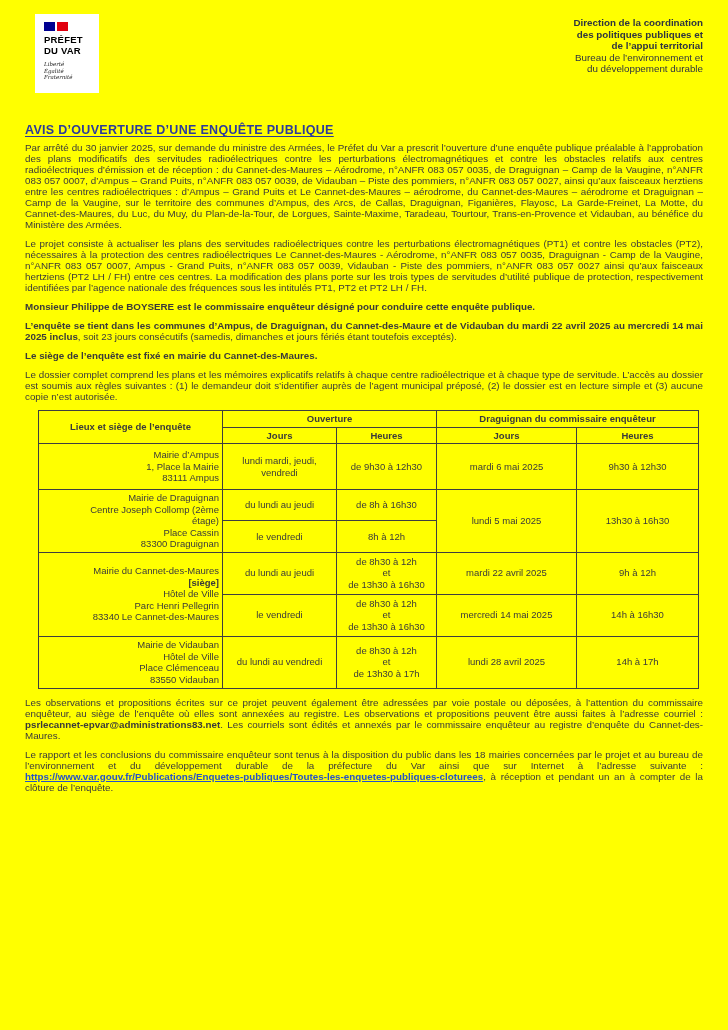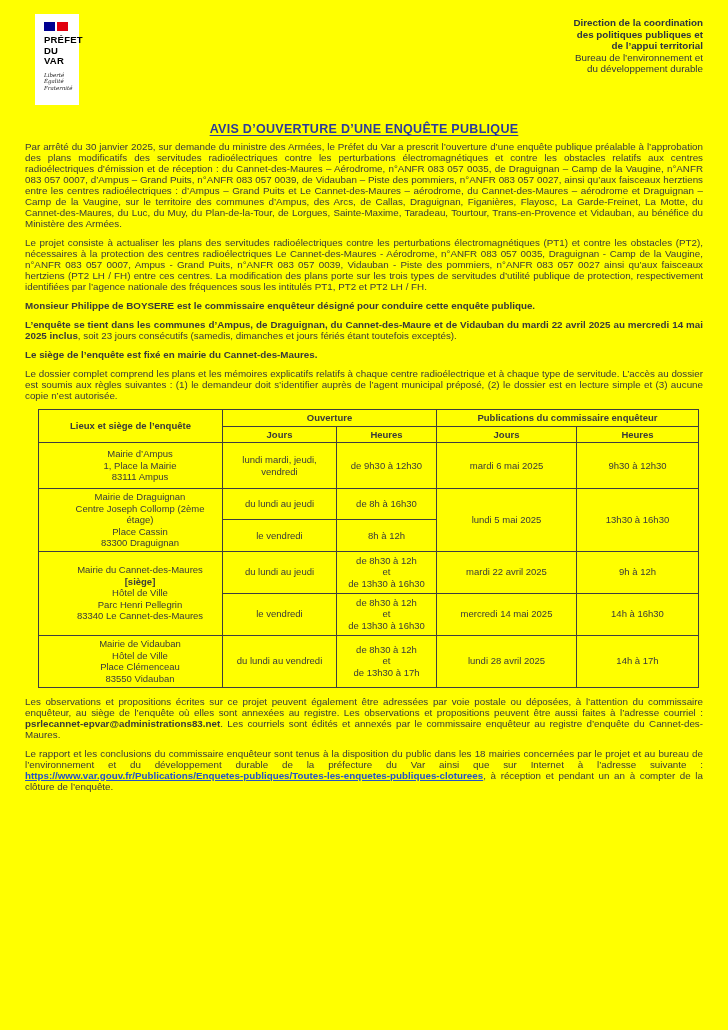--- a/index.html
+++ b/index.html
@@ -5,48 +5,48 @@
   html,body{margin:0;padding:0;}
   body{
     width:728px;height:1030px;background:#FFFF00;overflow:hidden;
     font-family:"Liberation Sans",sans-serif;color:#3a3a3a;
     -webkit-font-smoothing:antialiased;
   }
   .page{padding:14px 25px 0 25px;box-sizing:border-box;}
 
   
   .hdr{display:flex;justify-content:space-between;align-items:flex-start;}
-  .logo-box{background:#ffffff;width:44px;min-height:79px;box-sizing:border-box;
-    padding:8px 5px 14px 9px;margin-left:10px;}
+  .logo-box{background:#ffffff;width:64px;min-height:79px;box-sizing:border-box;
+    padding:8px 5px 8px 9px;margin-left:10px;}
   .flag{display:flex;gap:2px;margin-bottom:4px;}
   .flag .fb{width:11px;height:9px;background:#000091;}
   .flag .fr{width:11px;height:9px;background:#E1000F;}
   .logo-name{font-weight:700;color:#000;font-size:9.5px;line-height:10.5px;letter-spacing:.2px;}
   .motto{margin-top:5px;font-family:"DejaVu Serif",serif;font-style:italic;
     font-size:5.5px;line-height:6.5px;color:#1a1a1a;}
   .service{text-align:right;font-size:9.8px;line-height:11.5px;color:#2e3440;padding-top:3px;}
   .service .svc-b{font-weight:700;}
 
   
-  .title-wrap{text-align:center;margin-top:14px;}
+  .title-wrap{text-align:left;margin-top:27px;}
   .title{display:inline-block;color:#2B3A9C;font-weight:700;font-size:12.5px;
     letter-spacing:.3px;text-decoration:underline;text-underline-offset:2px;}
 
   
   .content{margin-top:4px;}
   .para{font-size:9.8px;line-height:11px;text-align:justify;margin:0 0 8px 0;}
   .bold{font-weight:700;}
   .email-link{color:#3a3a3a;font-weight:700;cursor:pointer;}
   .url-link{color:#2553C8;font-weight:700;text-decoration:underline;overflow-wrap:anywhere;cursor:pointer;}
 
   
   table.tbl{border-collapse:collapse;table-layout:fixed;margin:1px 0 8px 13px;}
   .tbl td{border:1px solid #3f3f3f;font-size:9.5px;line-height:11.5px;color:#3a3a3a;
     text-align:center;vertical-align:middle;padding:2px 3px;box-sizing:border-box;}
-  .tbl td.lieu{text-align:center;padding-left:22px;}
+  .tbl td.lieu{text-align:right;padding-left:22px;}
   .tbl td.th{font-weight:700;}
   tr.hrow td{height:15px;}
   tr.r-ampus td{height:46px;}
   tr.r-drag1 td{height:30px;}
   tr.r-drag2 td{height:30px;}
   tr.r-can1 td{height:42px;}
   tr.r-can2 td{height:42px;}
   tr.r-vid td{height:52px;}
 </style>
 </head>
@@ -96,21 +96,21 @@
         <col style="width:184px">
           <col style="width:114px">
           <col style="width:100px">
           <col style="width:140px">
           <col style="width:122px">
       </colgroup>
       <tbody>
         <tr class="hrow">
           <td class="th" rowspan="2">Lieux et siège de l’enquête</td>
           <td class="th" colspan="2">Ouverture</td>
-          <td class="th" colspan="2">Publications du commissaire enquêteur</td>
+          <td class="th" colspan="2">Draguignan du commissaire enquêteur</td>
         </tr>
         <tr class="hrow">
           <td class="th">Jours</td>
           <td class="th">Heures</td>
           <td class="th">Jours</td>
           <td class="th">Heures</td>
         </tr>
 
         <tr class="r-ampus">
           <td class="lieu">

